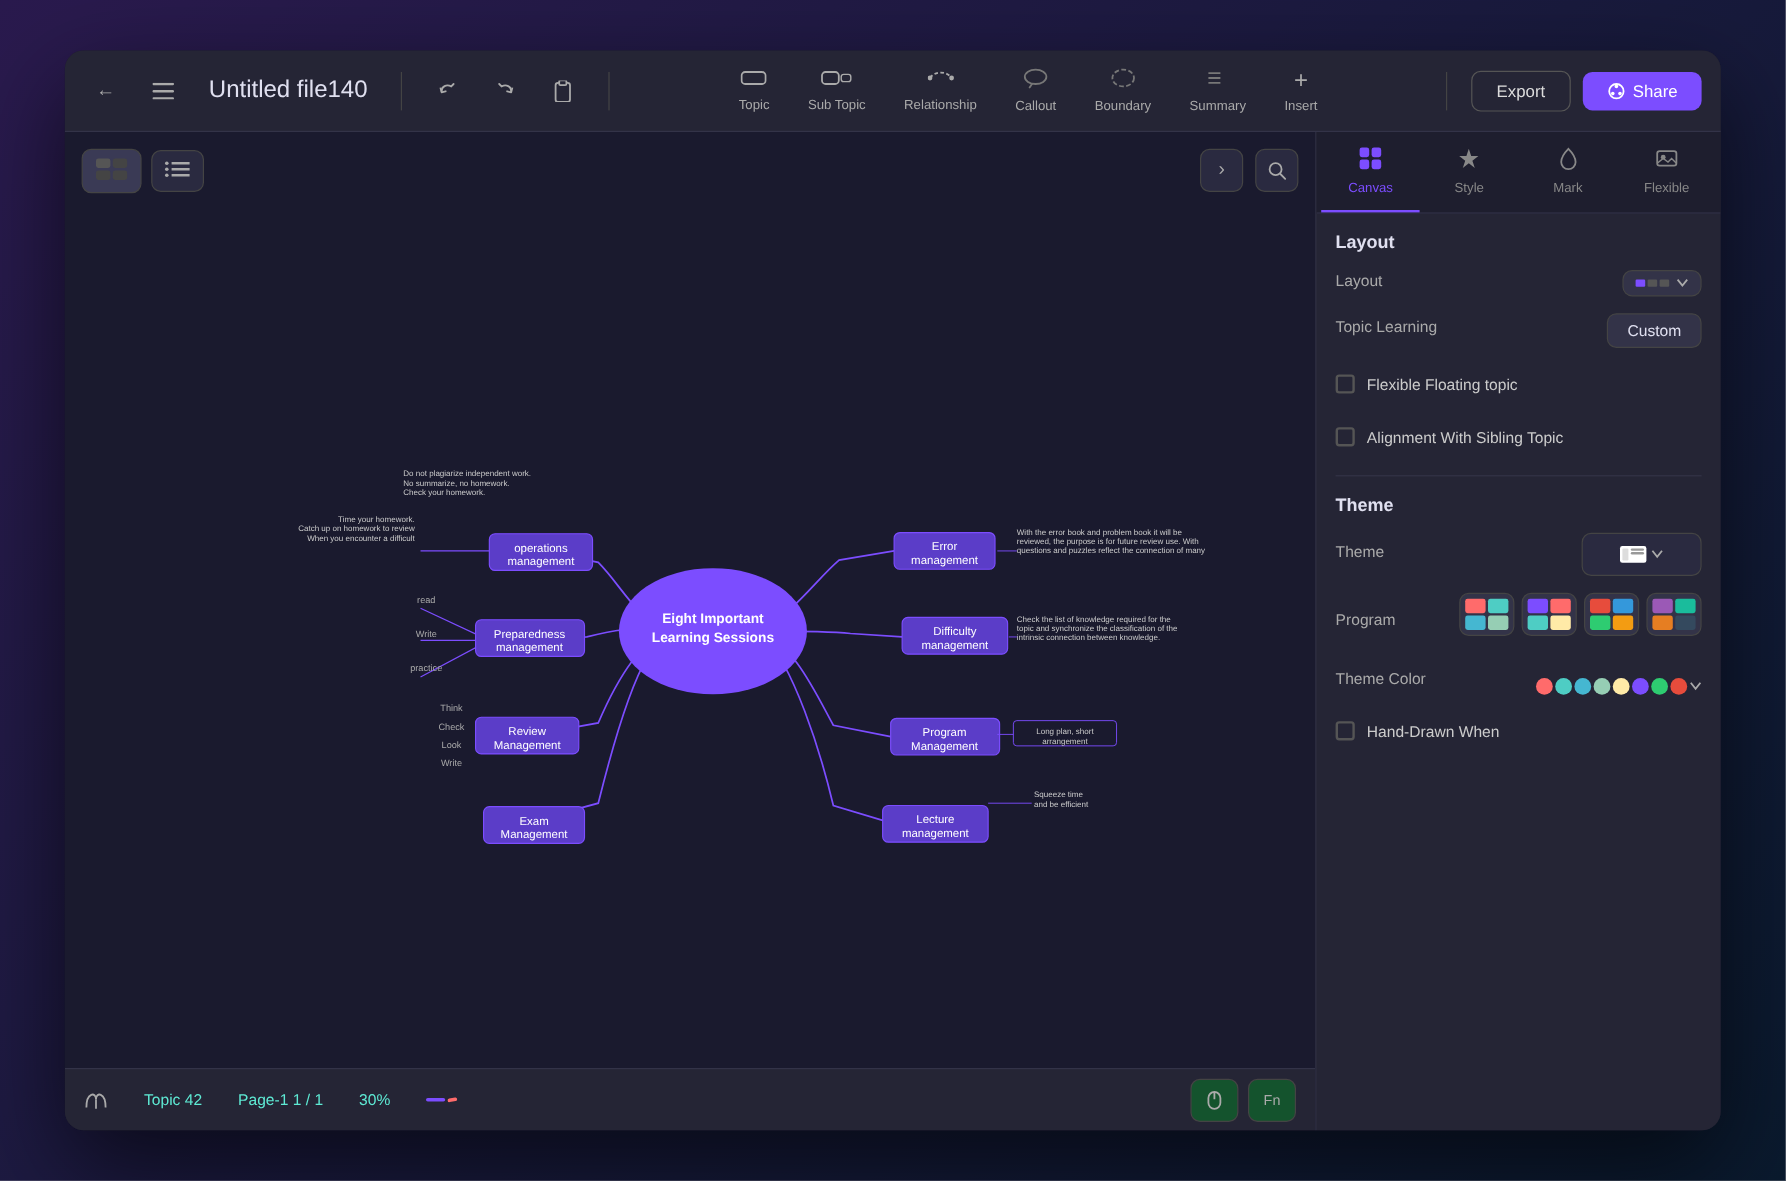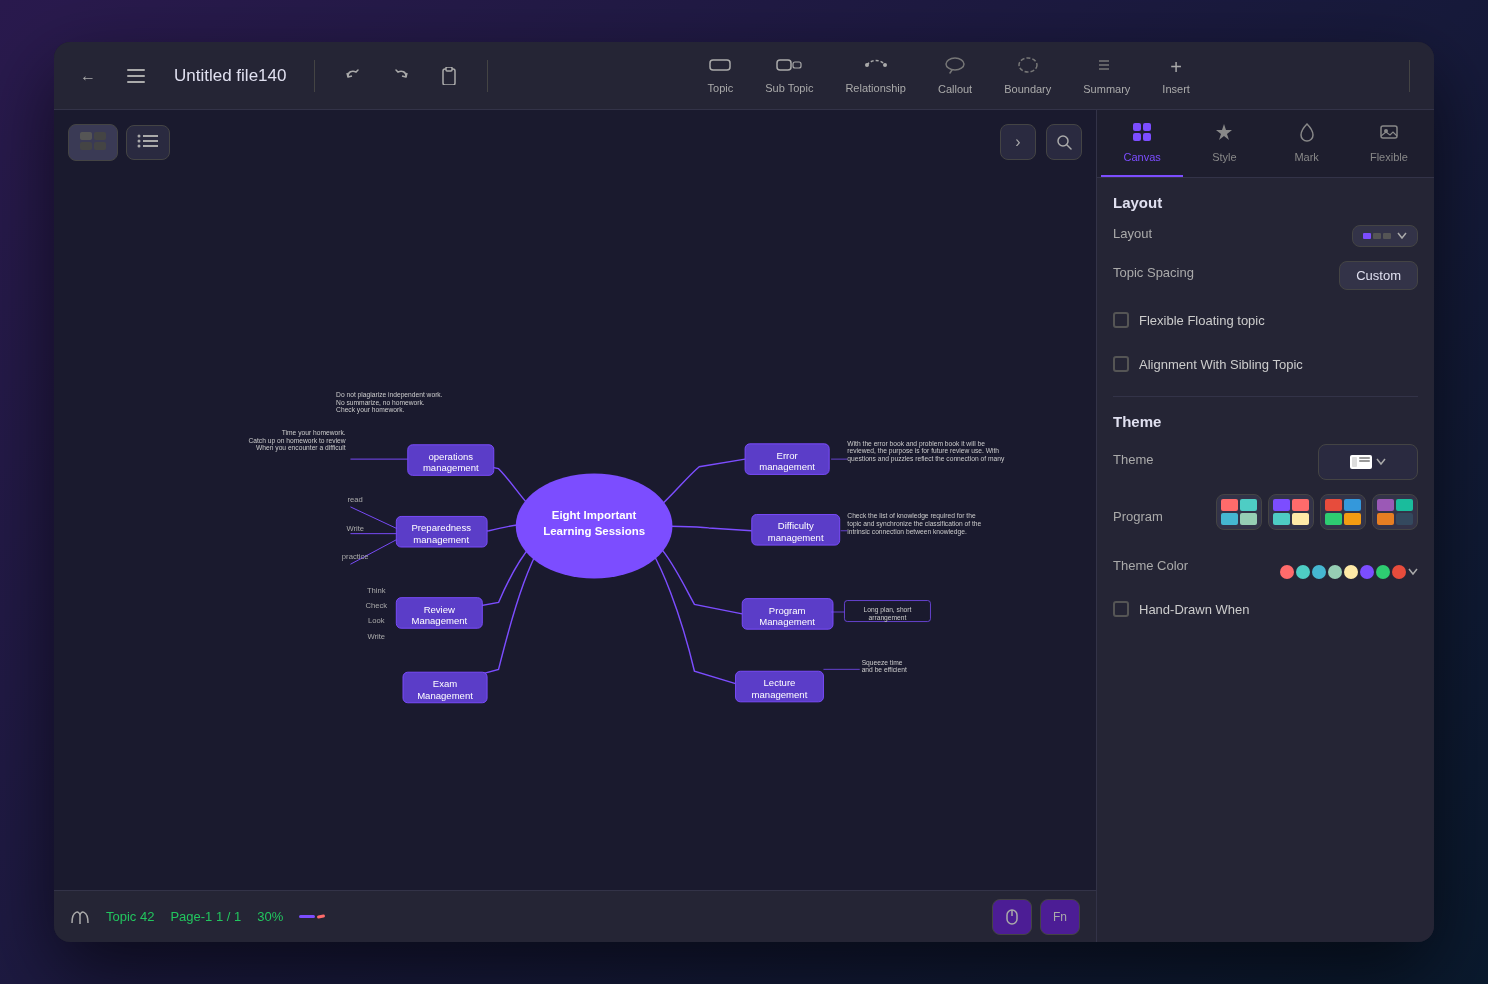--- a/index.html
+++ b/index.html
@@ -47,21 +47,21 @@
       border: none;
       color: #aaa;
       cursor: pointer;
       display: flex;
       align-items: center;
       justify-content: center;
       font-size: 16px;
     }
     .file-title {
       color: #e0e0f0;
-      font-size: 17px;
+      font-size: 20px;
       font-weight: 500;
       padding: 0 8px;
     }
     .divider-v {
       width: 1px;
       height: 32px;
       background: #444;
       margin: 0 8px;
     }
     .topbar-tools {
@@ -204,33 +204,34 @@
       background: transparent;
       border: none;
       color: #aaa;
       cursor: pointer;
       font-size: 18px;
       display: flex;
       align-items: center;
       justify-content: center;
     }
     .bottom-info {
-      color: #22c55e;
+      color: #5eead4;
       font-size: 13px;
       display: flex;
       align-items: center;
       gap: 8px;
+      margin-left: 14px;
     }
     .bottom-spacer { flex: 1; }
     .bottom-right-btns {
       display: flex;
       gap: 8px;
     }
     .bottom-right-btn {
-      background: #4c1d95;
+      background: #14532d;
       border: 1px solid #444;
       border-radius: 8px;
       width: 40px;
       height: 36px;
       display: flex;
       align-items: center;
       justify-content: center;
       color: #aaa;
       cursor: pointer;
       font-size: 14px;
@@ -533,20 +534,32 @@
         <span>Summary</span>
       </button>
       <button class="tool-btn">
         <span class="tool-icon" style="font-size:20px;color:#aaa;">+</span>
         <span>Insert</span>
       </button>
     </div>
 
     <div class="divider-v"></div>
 
+    <div class="topbar-right">
+      <button class="btn-export">Export</button>
+      <button class="btn-share">
+        <svg width="16" height="16" viewBox="0 0 16 16">
+            <circle cx="8" cy="8" r="6" stroke="white" stroke-width="1.5" fill="none"></circle>
+            <circle cx="8" cy="4" r="1.5" fill="white"></circle>
+            <circle cx="5" cy="10" r="1.5" fill="white"></circle>
+            <circle cx="11" cy="10" r="1.5" fill="white"></circle>
+          </svg>
+        <span>Share</span>
+      </button>
+    </div>
   </div>
 
   <div class="main">
 
     <div class="canvas-area">
 
       <div class="canvas-toolbar">
         <button class="canvas-view-btn active">
           <svg width="28" height="20" viewBox="0 0 28 20">
               <rect x="1" y="1" width="12" height="8" rx="2" fill="#555"></rect>
@@ -749,21 +762,21 @@
               <div class="layout-dot dim"></div>
               <div class="layout-dot dim"></div>
             </div>
             <svg width="10" height="8" viewBox="0 0 10 8">
                 <path d="M1 1 L5 6 L9 1" stroke="#aaa" stroke-width="1.5" fill="none"></path>
               </svg>
           </div>
         </div>
 
         <div class="layout-row">
-          <span class="row-label">Topic Spacing</span>
+          <span class="row-label">Topic Learning</span>
           <div class="custom-badge">Custom</div>
         </div>
 
 
         <div class="checkbox-row">
           <div class="checkbox"></div>
           <span class="checkbox-label">Flexible Floating topic</span>
         </div>
 
         <div class="checkbox-row">

